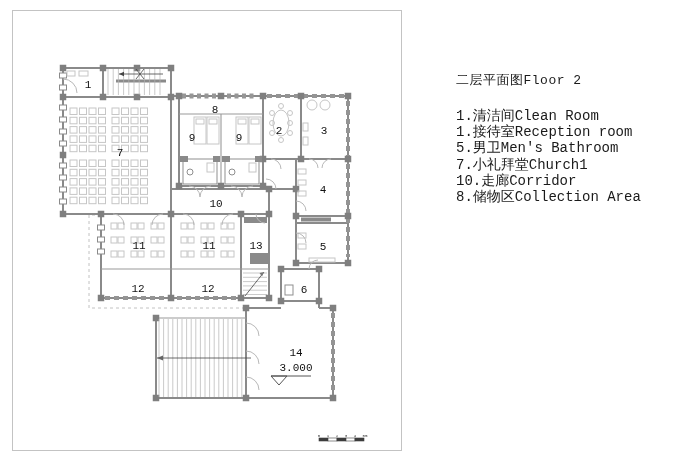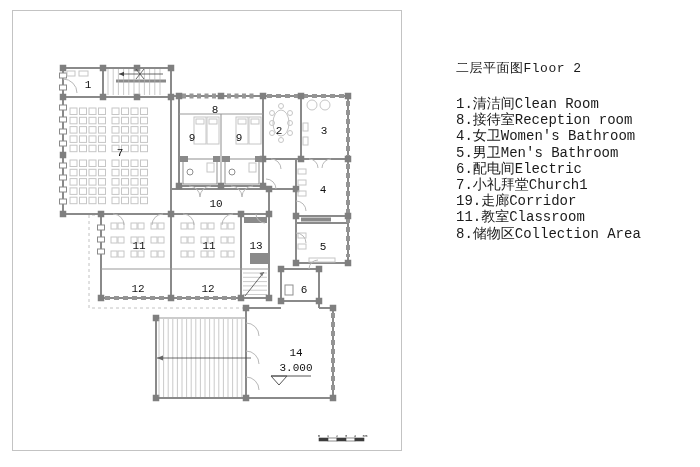--- a/index.html
+++ b/index.html
@@ -5,21 +5,21 @@
   html,body{margin:0;padding:0;}
   body{
     width:700px;height:467px;position:relative;background:#ffffff;overflow:hidden;
     font-family:"Liberation Mono","DejaVu Sans Mono",monospace;color:#1a1a1a;
   }
   .sheet{
     position:absolute;left:12px;top:10px;width:390px;height:441px;
     border:1px solid #c3c3c3;background:#fff;box-sizing:border-box;
   }
   .plan-svg{position:absolute;left:0;top:0;width:388px;height:439px;}
-  .legend{position:absolute;left:456px;top:61px;width:238px;}
+  .legend{position:absolute;left:456px;top:73px;width:238px;}
   .legend-title{font-size:13px;line-height:16px;margin:0 0 19px 0;letter-spacing:.5px;white-space:nowrap;}
   .legend-list{list-style:none;margin:0;padding:0;font-size:14px;line-height:16.2px;white-space:nowrap;}
   
   .wall{stroke:#8a8a8a;stroke-width:2;fill:none;}
   .wallthin{stroke:#9a9a9a;stroke-width:1.1;fill:none;}
   .col{fill:#7f7f7f;}
   .dark{fill:#8a8a8a;}
   .furn{stroke:#c6c6c6;fill:none;stroke-width:1;}
   .furnD{stroke:#8f8f8f;fill:none;stroke-width:1;}
   .tread{stroke:#b3b3b3;stroke-width:.7;fill:none;}
@@ -376,22 +376,19 @@
       <text class="st" x="342" y="425.5">4</text>
       <text class="st" x="352" y="425.5">5m</text>
     </g>
   </svg>
 </div>
 
 <div class="legend">
   <div class="legend-title">二层平面图Floor 2</div>
   <ul class="legend-list">
     <li>1.清洁间Clean Room</li>
-    <li>8.接待室Reception room</li>
-    <li>4.女卫Women's Bathroom</li>
+    <li>1.接待室Reception room</li>
     <li>5.男卫Men's Bathroom</li>
-    <li>6.配电间Electric</li>
     <li>7.小礼拜堂Church1</li>
-    <li>19.走廊Corridor</li>
-    <li>11.教室Classroom</li>
+    <li>10.走廊Corridor</li>
     <li>8.储物区Collection Area</li>
   </ul>
 </div>
 
 </body></html>

